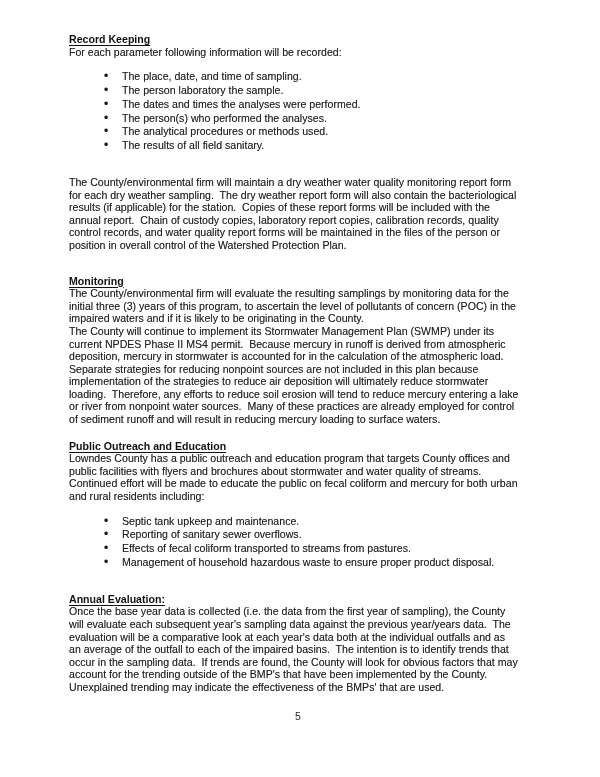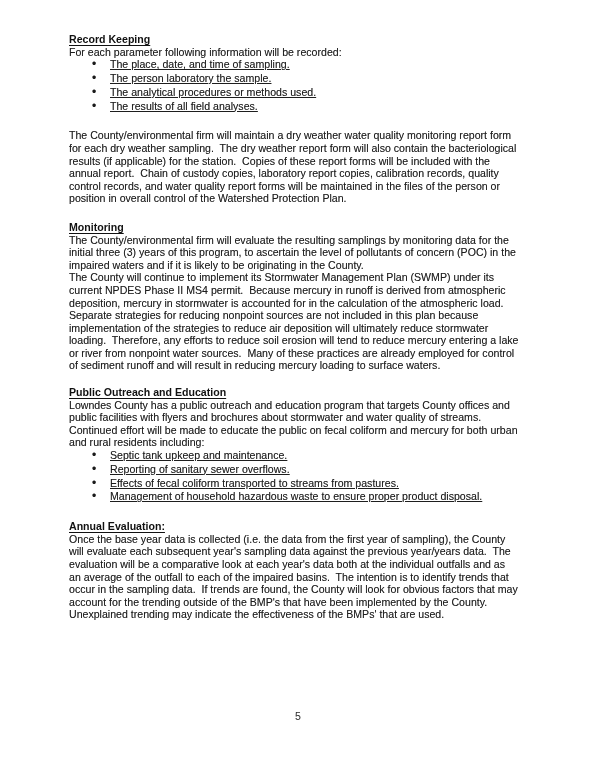--- a/index.html
+++ b/index.html
@@ -29,44 +29,43 @@
     white-space: pre;
   }
   .body-para {
     margin: 0;
     font-size: 10.6px;
     line-height: 12.6px;
     white-space: pre;
     text-shadow: 0 0 0.5px rgba(30,30,30,0.45);
   }
   ul.bullets {
-    margin: 0;
+    margin: 12px;
     padding: 0 0 0 41px;
     list-style: none;
-    text-decoration: underline;
   }
   ul.bullets li {
     position: relative;
     font-size: 10.6px;
     line-height: 13.8px;
     white-space: pre;
     text-shadow: 0 0 0.5px rgba(30,30,30,0.45);
   }
   ul.bullets li::before {
     content: "\2022";
     position: absolute;
     left: -18px;
     top: 0;
     font-size: 12px;
     line-height: 13.8px;
     color: #1a1a1a;
   }
   .mt-14 { margin-top: 14px; }
   .mt-13 { margin-top: 13px; }
-  .mt-11 { margin-top: 16px; }
+  .mt-11 { margin-top: 23px; }
   .mt-5  { margin-top: 5px; }
   .page-number {
     position: absolute;
     top: 710px;
     left: 0;
     width: 596px;
     text-align: center;
     font-size: 10.6px;
     line-height: 12.6px;
     color: #2a2a2a;
@@ -77,22 +76,24 @@
 
 <div class="page">
   <div class="content">
 
     <h2 class="heading">Record Keeping</h2>
     <p class="body-para">For each parameter following information will be recorded:</p>
 
     <ul class="bullets mt-14">
       <li>The place, date, and time of sampling.</li>
       <li>The person laboratory the sample.</li>
+      <li>The dates and times the analyses were performed.</li>
+      <li>The person(s) who performed the analyses.</li>
       <li>The analytical procedures or methods used.</li>
-      <li>The results of all field analyses.</li>
+      <li>The results of all field sanitary.</li>
     </ul>
 
     <p class="body-para mt-11">The County/environmental firm will maintain a dry weather water quality monitoring report form
 for each dry weather sampling.  The dry weather report form will also contain the bacteriological
 results (if applicable) for the station.  Copies of these report forms will be included with the
 annual report.  Chain of custody copies, laboratory report copies, calibration records, quality
 control records, and water quality report forms will be maintained in the files of the person or
 position in overall control of the Watershed Protection Plan.</p>
 
     <h2 class="heading mt-11">Monitoring</h2>

